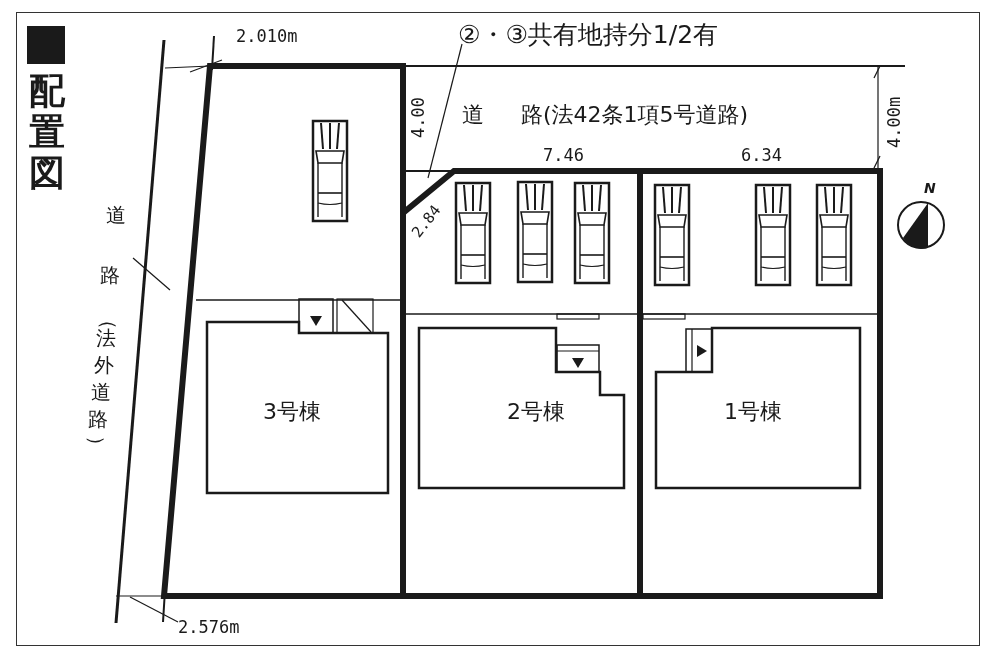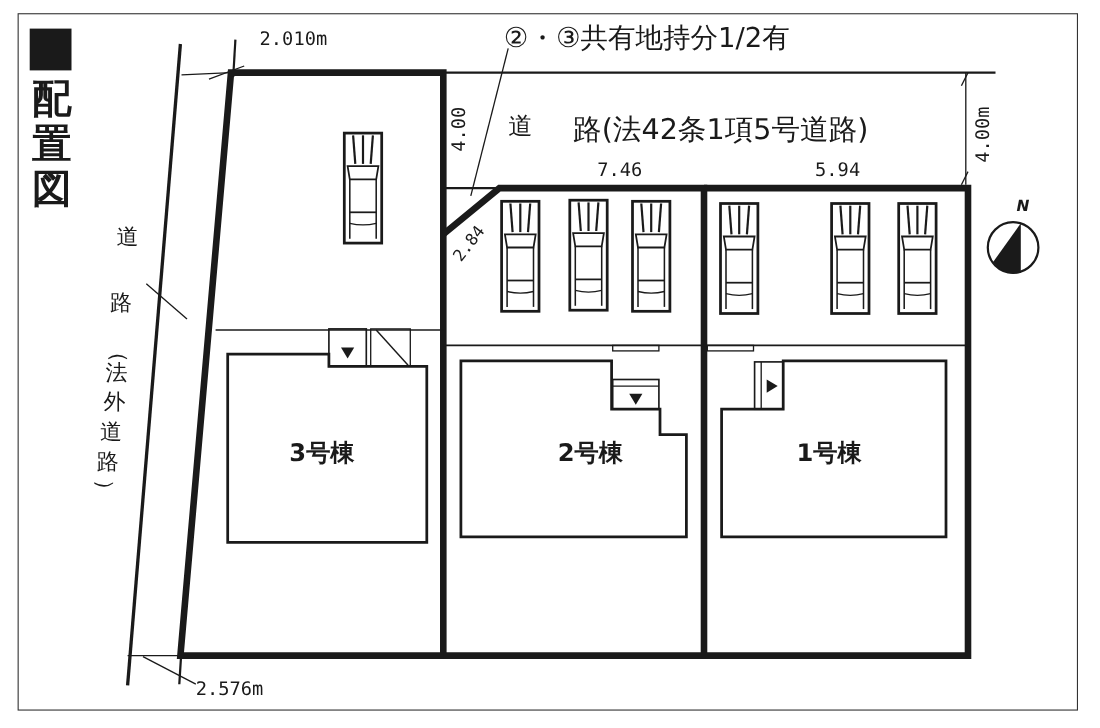--- a/index.html
+++ b/index.html
@@ -8,21 +8,21 @@
   #plan { position:absolute; left:0; top:0; width:1000px; height:662px; }
   .frame { position:absolute; left:16px; top:12px; width:964px; height:634px;
            border:1.5px solid #333; box-sizing:border-box; }
   .title-block { position:absolute; left:27px; top:26px; width:40px; }
   .title-square { width:38px; height:38px; background:#1a1a1a; margin-bottom:6px; }
   .title-char { font-family:"DejaVu Sans", sans-serif; font-weight:bold; font-size:36px;
                 line-height:41px; color:#1a1a1a; text-align:center; width:40px; }
   .lbl { position:absolute; color:#1a1a1a; white-space:nowrap; }
   .dim { font-family:"DejaVu Sans Mono", "Liberation Mono", monospace; font-size:17px; }
   .jp  { font-family:"DejaVu Sans", sans-serif; font-size:20px; }
-  .bld { font-family:"DejaVu Sans", sans-serif; font-weight:bold; font-size:22px; }
+  .bld { font-family:"DejaVu Sans", sans-serif; font-weight:normal; font-size:22px; }
 </style>
 </head>
 <body>
 
 <div class="frame"></div>
 
 <div class="title-block">
   <div class="title-square"></div>
   <div class="title-char">配</div>
   <div class="title-char">置</div>
@@ -108,27 +108,27 @@
     <path d="M928 203 L928 248 A23 23 0 0 1 903 238 Z" fill="#1a1a1a"></path>
   </g>
 </svg>
 
 <div class="lbl dim" style="left:222px; top:26px;margin-left:14px;">2.010m</div>
 <div class="lbl dim" style="left:178px; top:617px;">2.576m</div>
 
 <div class="lbl jp" style="left:458px; top:18px; font-size:25px;">②・③共有地持分1/2有</div>
 
 <div class="lbl jp" style="left:462px; top:100px; font-size:22px;">道</div>
-<div class="lbl jp" style="left:521px; top:100px; font-size:26px;">路(法42条1項5号道路)</div>
+<div class="lbl jp" style="left:521px; top:100px; font-size:22px;">路(法42条1項5号道路)</div>
 
 <div class="lbl dim" style="left:425px; top:96px; transform:rotate(-90deg); transform-origin:left top; top:138px; left:408px;">4.00</div>
 <div class="lbl dim" style="left:884px; top:148px; transform:rotate(-90deg); transform-origin:left top;">4.00m</div>
 
 <div class="lbl dim" style="left:543px; top:145px;">7.46</div>
-<div class="lbl dim" style="left:741px; top:145px;">5.94</div>
+<div class="lbl dim" style="left:741px; top:145px;">6.34</div>
 <div class="lbl dim" style="left:408px; top:230px; transform:rotate(-52deg); transform-origin:left top; font-size:15px;">2.84</div>
 
 <div class="lbl jp" style="left:106px; top:202px; font-size:20px;">道</div>
 <div class="lbl jp" style="left:100px; top:262px; font-size:20px;">路</div>
 <div class="lbl jp" style="left:98px; top:306px; font-size:20px; transform:rotate(90deg);">（</div>
 <div class="lbl jp" style="left:96px; top:325px; font-size:20px;">法</div>
 <div class="lbl jp" style="left:94px; top:352px; font-size:20px;">外</div>
 <div class="lbl jp" style="left:91px; top:379px; font-size:20px;">道</div>
 <div class="lbl jp" style="left:88px; top:406px; font-size:20px;">路</div>
 <div class="lbl jp" style="left:86px; top:432px; font-size:20px; transform:rotate(90deg);">）</div>

